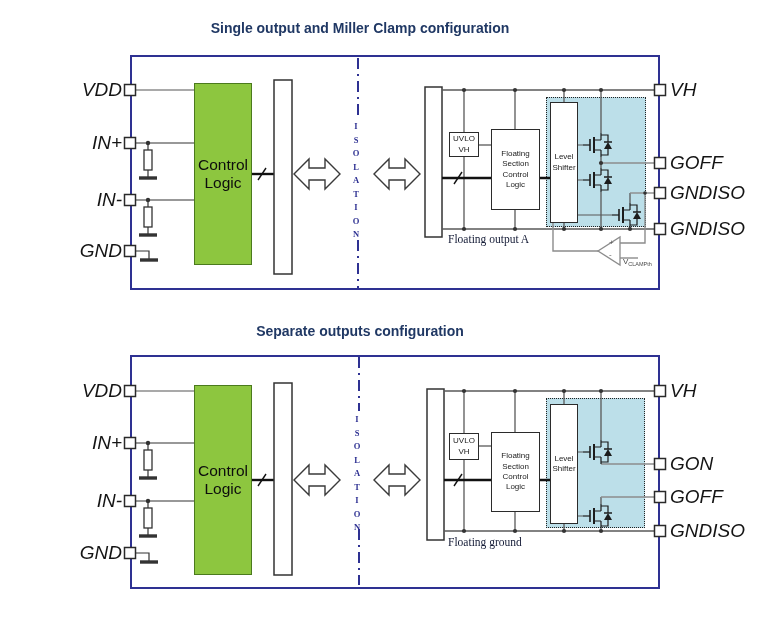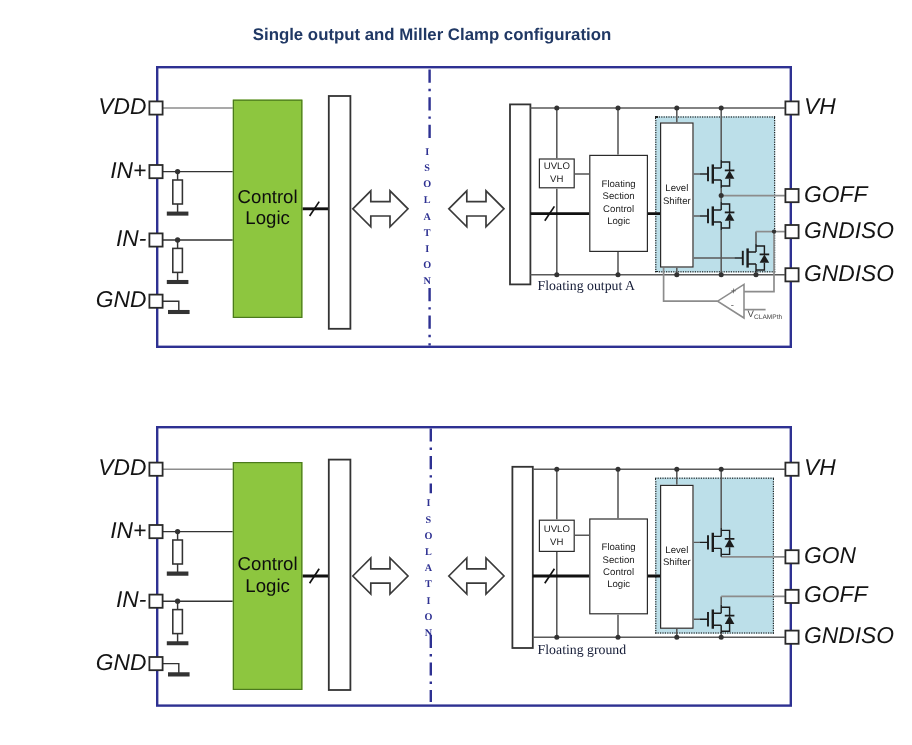--- a/index.html
+++ b/index.html
@@ -24,20 +24,21 @@
   .compsign{font-size:8px;color:#5a5a5a;line-height:8px;}
   svg{position:absolute;left:0;top:0;}
   .z1{z-index:1}.z2{z-index:2}.z3{z-index:3}.z4{z-index:4}
 </style>
 </head>
 <body>
 
 <div id="canvas">
 
   <div class="abs title z4">Single output and Miller Clamp configuration</div>
+  <div class="abs title title2 z4">Separate outputs configuration</div>
 
   <div class="abs outerbox z1" style="left:130px;top:55px;width:530px;height:235px;box-sizing:border-box;"></div>
   <div class="abs outerbox z1" style="left:130px;top:355px;width:530px;height:234px;box-sizing:border-box;"></div>
 
   <div class="abs bluebox z1" style="left:546px;top:97px;width:100px;height:130px;box-sizing:border-box;"></div>
   <div class="abs bluebox z1" style="left:546px;top:398px;width:99px;height:130px;box-sizing:border-box;"></div>
 
   <svg class="z2" width="760" height="621">
     <defs>
       <g id="pin">

